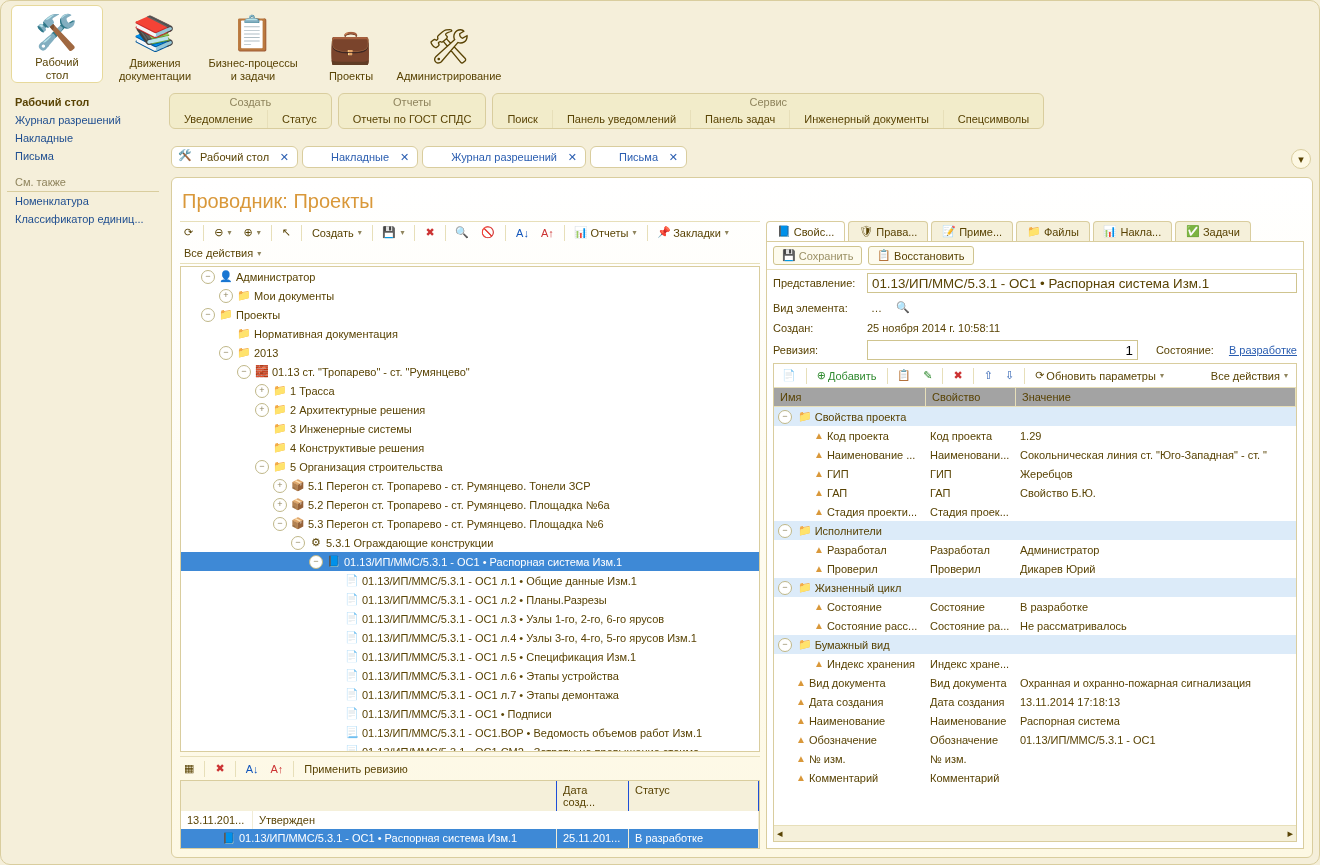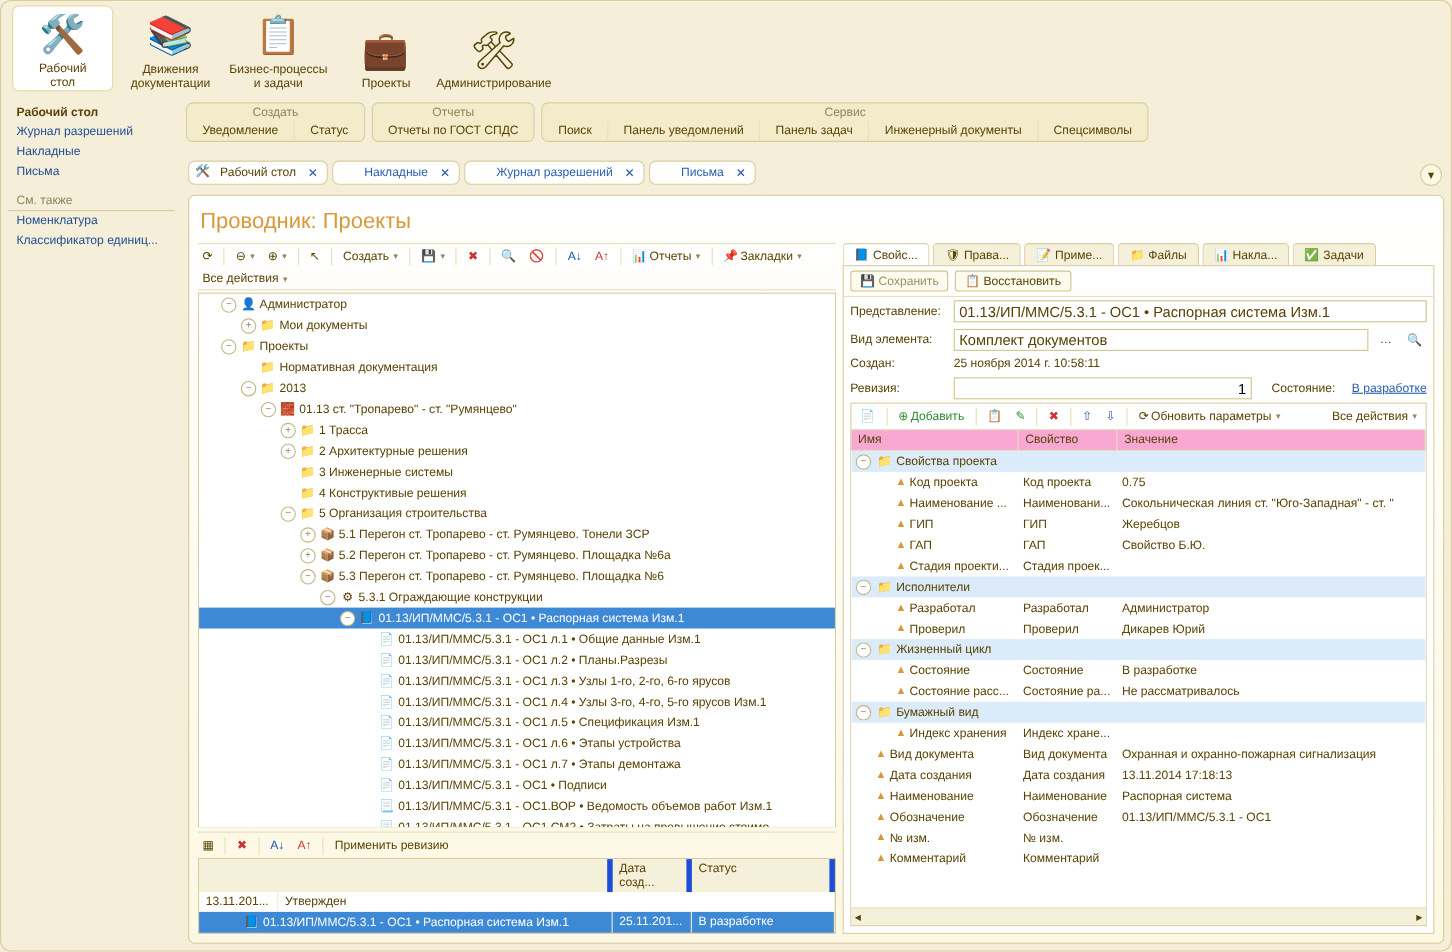--- a/index.html
+++ b/index.html
@@ -51,21 +51,21 @@
 .trow.sel{background:#3E89D6;color:#FFF}
 .tind{display:inline-block}
 .texp{width:14px;height:14px;display:inline-flex;align-items:center;justify-content:center;border:1px solid #BFB788;border-radius:7px;font-size:9px;line-height:1;margin-right:3px;color:#8F845D;background:#FFF}
 .texpn{width:17px;display:inline-block}
 .tico{display:inline-block;width:16px;text-align:center;margin-right:2px}
 
 
 .revbar{display:flex;align-items:center;gap:4px;padding:3px 0;border-top:1px solid #E7DFB9;margin-top:4px}
 .revgrid{border:1px solid #D9CD9E;background:#FFF}
 .rghead{display:flex;background:#F5F0DA}
-.rgh{padding:3px 6px;border-right:5px solid #1d4ed8;color:#594304}
+.rgh{padding:3px 6px;border-right:1px solid #1d4ed8;color:#594304}
 .rgrow{display:flex}
 .rgrow.sel{background:#3E89D6;color:#FFF}
 .rgc{padding:3px 6px;border-right:1px solid #F1ECD6;white-space:nowrap;overflow:hidden}
 
 
 .rpane{flex:1;display:flex;flex-direction:column;min-width:0}
 .rtabs{display:flex;gap:3px}
 .rtab{background:#F5F0DA;border:1px solid #D9CD9E;border-bottom:none;border-radius:4px 4px 0 0;padding:3px 10px;cursor:pointer;white-space:nowrap;display:flex;align-items:center;gap:3px}
 .rtab.sel{background:#FFF}
 .rbody{flex:1;border:1px solid #D9CD9E;background:#FFF;display:flex;flex-direction:column;min-height:0}
@@ -76,21 +76,21 @@
 .rinp.num{width:60px;text-align:right}
 .rbtns{display:flex;gap:6px;padding:4px 6px;border-bottom:1px solid #E7DFB9}
 .rbtn{border:1px solid #CFC48F;padding:2px 8px;border-radius:3px;cursor:pointer;background:#FDFBEE;display:flex;align-items:center;gap:3px}
 
 
 .itabs{display:flex;gap:4px;padding:4px 6px 0}
 .itab{background:#F5F0DA;border:1px solid #D9CD9E;border-bottom:none;border-radius:4px 4px 0 0;padding:3px 14px;cursor:pointer}
 .itab.sel{background:#FFF}
 .ibox{flex:1;border:1px solid #D9CD9E;margin:0 6px 6px;display:flex;flex-direction:column;min-height:0}
 .itoolbar{display:flex;align-items:center;gap:4px;padding:3px 4px;border-bottom:1px solid #E7DFB9;flex-wrap:wrap}
-.phead{display:flex;background:#f9a8d4;border-bottom:1px solid #E7DFB9}
+.phead{display:flex;background:#a3a3a3;border-bottom:1px solid #E7DFB9}
 .ph{padding:3px 6px;border-right:1px solid #E7DFB9}
 .pgrid{flex:1;overflow:auto;background:#FFF}
 .prow{display:flex;align-items:center;height:19px}
 .prow.group{background:#DCEBF9}
 .pc{padding:0 4px;overflow:hidden;white-space:nowrap;display:flex;align-items:center;gap:3px}
 .pc1{width:152px}.pc2{width:90px}.pc3{flex:1}
 .picon{color:#D9983A;font-size:10px}
 .gfold{color:#E4B549}
 .scrlb{height:16px;border-top:1px solid #E7DFB9;display:flex;align-items:center;justify-content:space-between;background:#F5F0DA;padding:0 3px}
 </style>
@@ -266,21 +266,20 @@
         <div class="rbtns">
           <span class="rbtn" style="color:#9B9166">💾 <span>Сохранить</span></span>
           <span class="rbtn">📋 <span>Восстановить</span></span>
         </div>
         <div class="rrow">
             <span class="rlbl">Представление:</span>
             <input class="rinp ro" value="01.13/ИП/ММС/5.3.1 - ОС1 • Распорная система Изм.1" style="">
           </div>
         <div class="rrow">
             <span class="rlbl">Вид элемента:</span>
-            <input class="rinp ro" value="Комплект документов" style="">
             <span class="tbtn">…</span>
             <span class="tbtn">🔍</span>
           </div>
         <div class="rrow">
             <span class="rlbl">Создан:</span>
             <span>25 ноября 2014 г. 10:58:11</span>
           </div>
         <div class="rrow"><span class="rlbl">Ревизия:</span><input class="rinp num" value="1" style="">&nbsp;&nbsp;<span>Состояние:</span>&nbsp;<a>В разработке</a></div>
 
         <div class="ibox">
@@ -308,21 +307,21 @@
           </div>
           <div class="pgrid" id="pgrid">
               <div class="prow group">
                 <div class="pc pc1"><span class="texp">−</span><span class="gfold">📁</span> Свойства проекта</div>
                 <div class="pc pc2"></div>
                 <div class="pc pc3"></div>
               </div>
               <div class="prow">
                 <div class="pc pc1" style="padding-left:40px"><span class="picon">▲</span>Код проекта</div>
                 <div class="pc pc2">Код проекта</div>
-                <div class="pc pc3">0.75</div>
+                <div class="pc pc3">1.29</div>
               </div>
               <div class="prow">
                 <div class="pc pc1" style="padding-left:40px"><span class="picon">▲</span>Наименование ...</div>
                 <div class="pc pc2">Наименовани...</div>
                 <div class="pc pc3">Сокольническая линия ст. "Юго-Западная" - ст. "</div>
               </div>
               <div class="prow">
                 <div class="pc pc1" style="padding-left:40px"><span class="picon">▲</span>ГИП</div>
                 <div class="pc pc2">ГИП</div>
                 <div class="pc pc3">Жеребцов</div>

